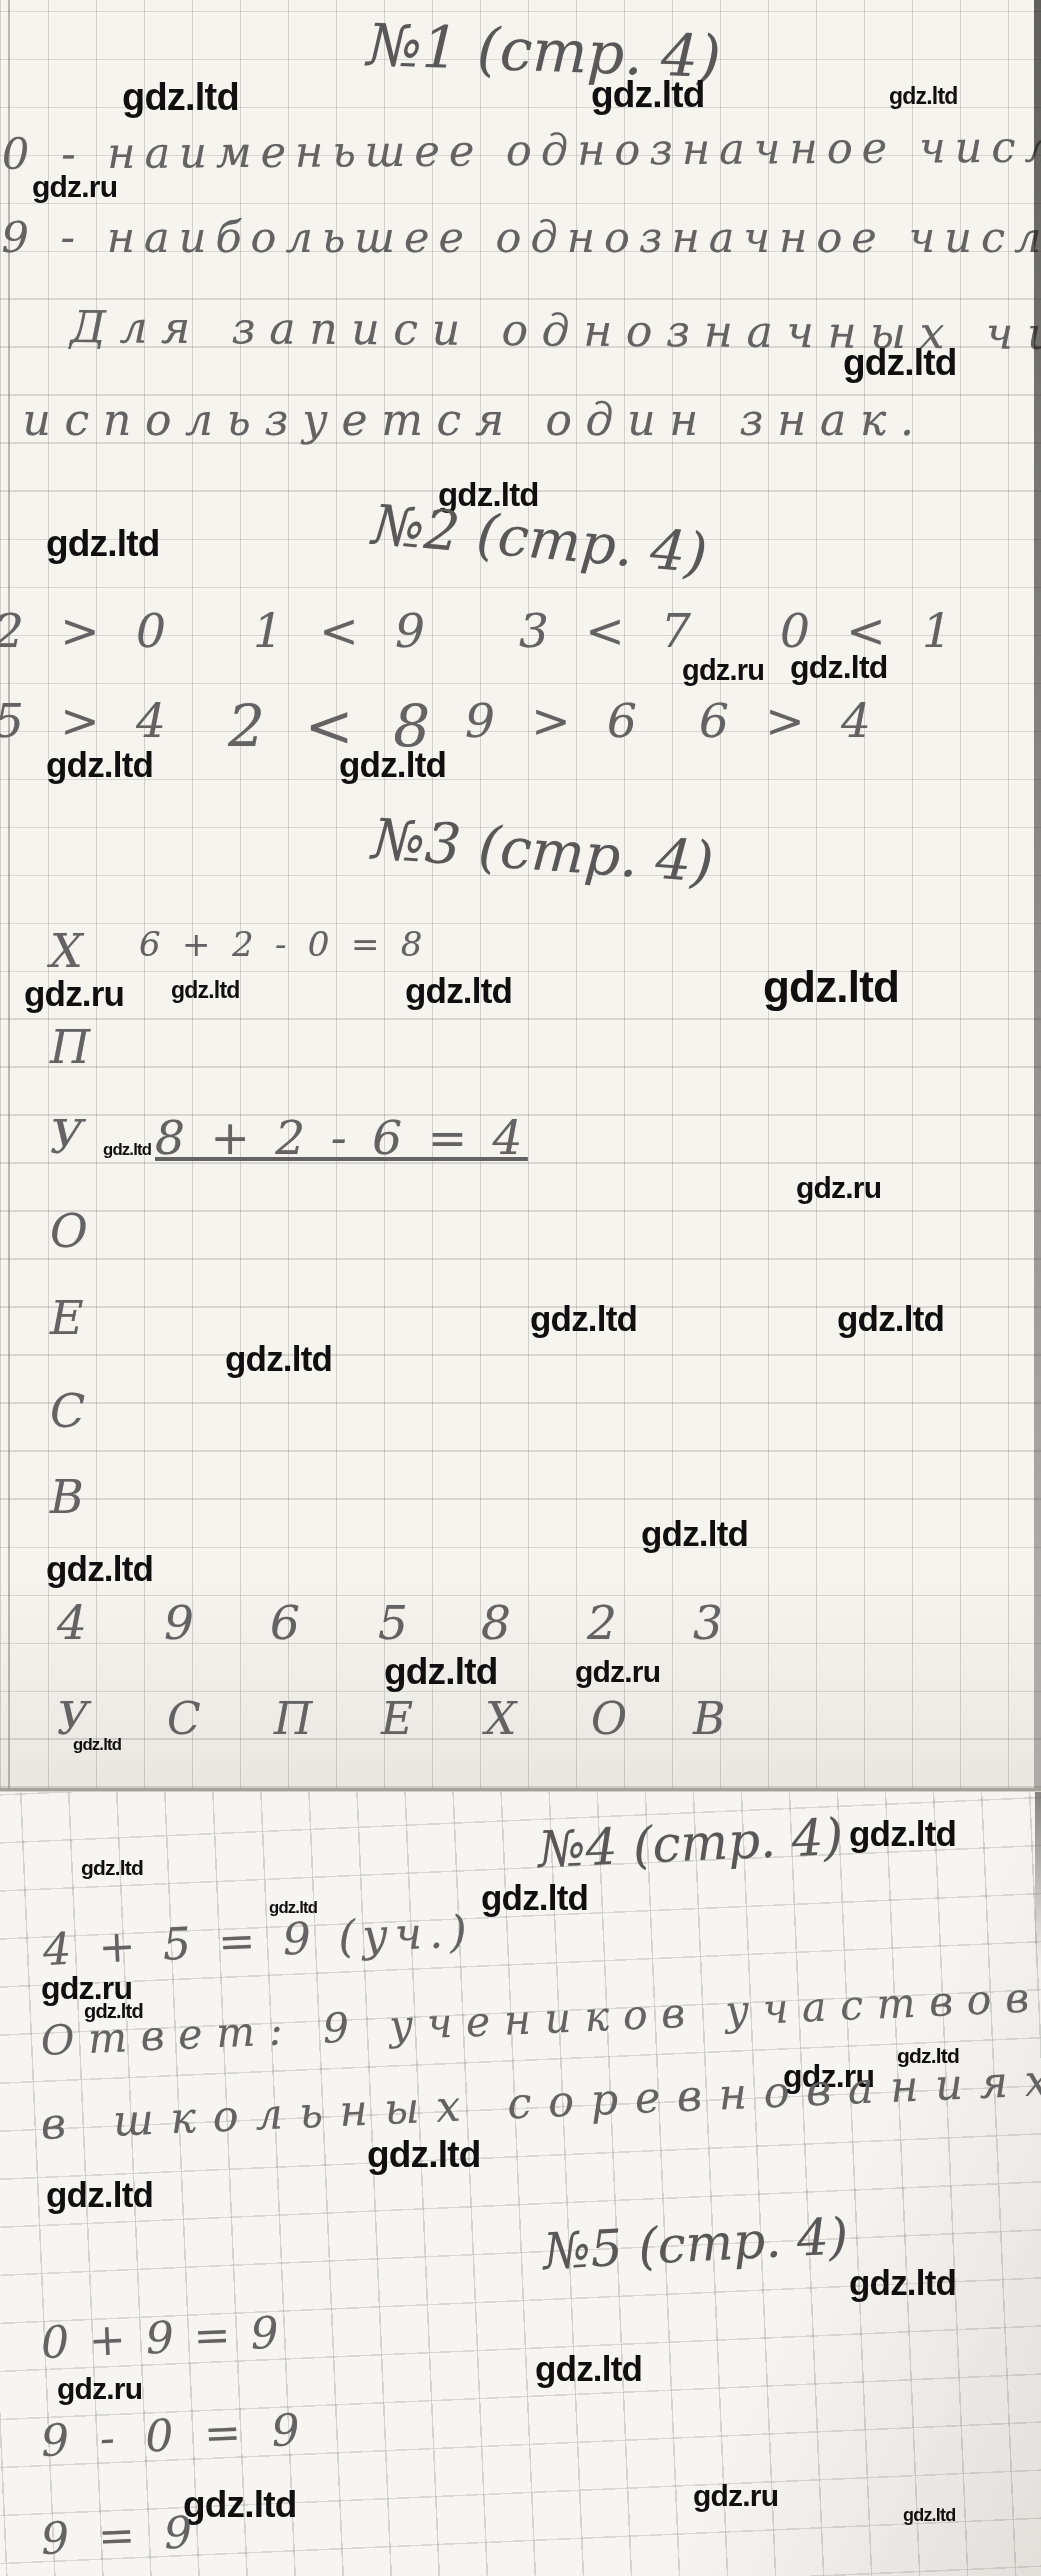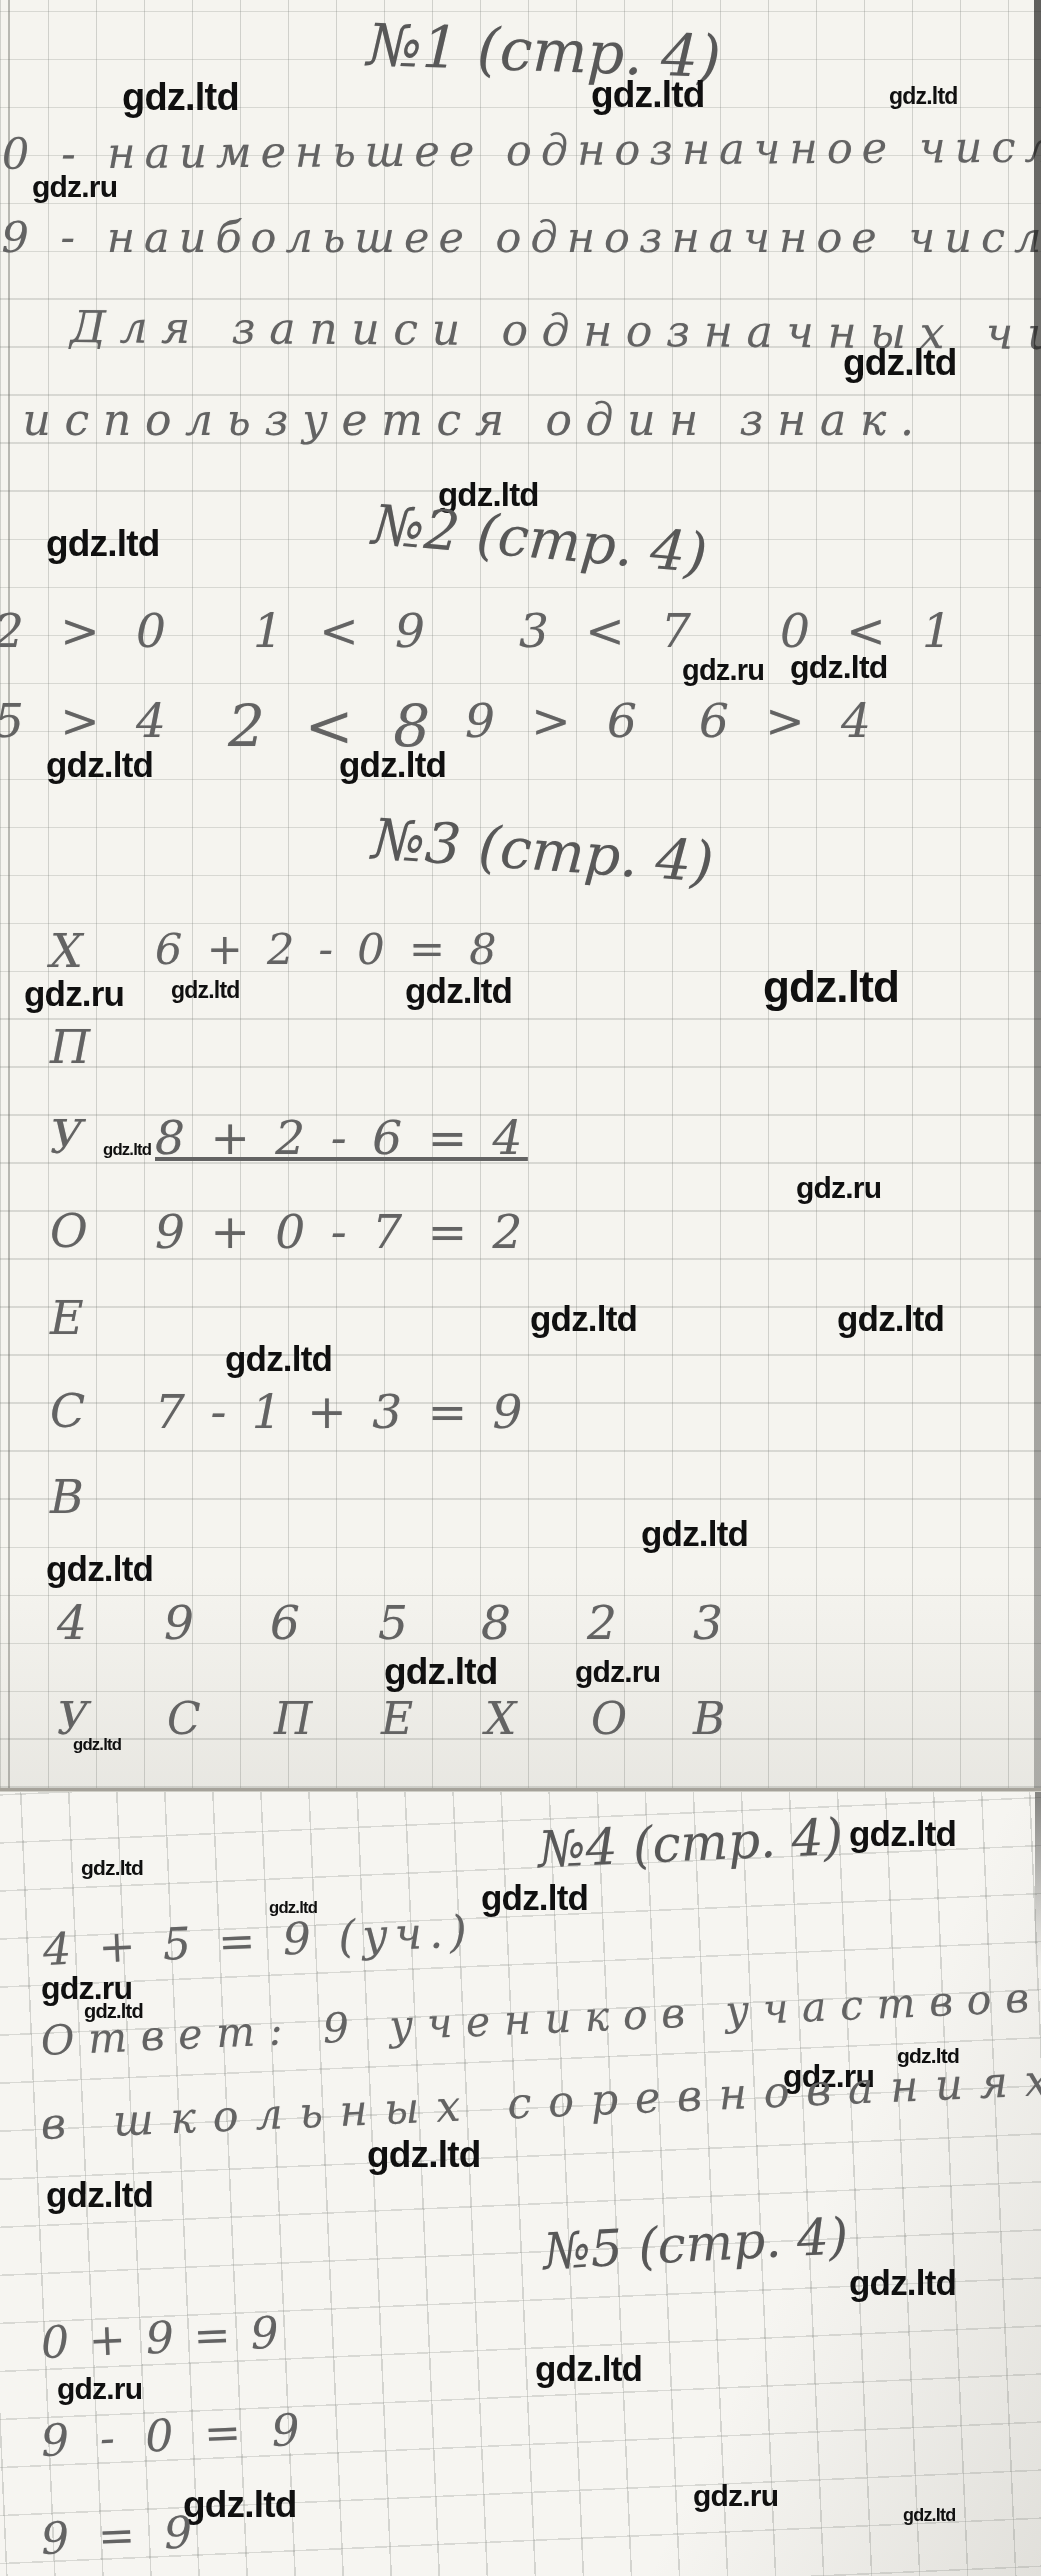--- a/index.html
+++ b/index.html
@@ -97,46 +97,44 @@
     <span class="hw" style="left:228px;top:696px;font-size:58px;letter-spacing:10.7px;">2 &lt; 8</span>
     <span class="hw" style="left:465px;top:696px;font-size:47px;letter-spacing:10.7px;">9 &gt; 6</span>
     <span class="hw" style="left:699px;top:696px;font-size:47px;letter-spacing:10.7px;">6 &gt; 4</span>
 
     <span class="wm" style="left:46px;top:747px;font-size:35px;">gdz.ltd</span>
     <span class="wm" style="left:339px;top:747px;font-size:35px;">gdz.ltd</span>
 
     <span class="hw" style="left:372px;top:822px;font-size:56px;transform:rotate(4deg);color:#585858;">№3 (стр. 4)</span>
 
     <span class="hw" style="left:50px;top:927px;font-size:46px;">Х</span>
-    <span class="hw" style="left:155px;top:927px;font-size:43px;letter-spacing:5.3px;">6 + 2 - 0 = 8</span>
+    <span class="hw" style="left:139px;top:927px;font-size:34px;letter-spacing:5.3px;">6 + 2 - 0 = 8</span>
 
     <span class="wm" style="left:24px;top:976px;font-size:35px;">gdz.ru</span>
     <span class="wm" style="left:171px;top:979px;font-size:23px;">gdz.ltd</span>
     <span class="wm" style="left:405px;top:973px;font-size:35px;">gdz.ltd</span>
     <span class="wm" style="left:763px;top:965px;font-size:44px;">gdz.ltd</span>
 
     <span class="hw" style="left:50px;top:1023px;font-size:46px;">П</span>
 
     <span class="hw" style="left:50px;top:1113px;font-size:46px;">У</span>
     <span class="wm" style="left:103px;top:1142px;font-size:16.7px;">gdz.ltd</span>
     <span class="hw" style="left:155px;top:1113px;font-size:47px;letter-spacing:5.3px;text-decoration:underline;">8 + 2 - 6 = 4</span>
 
     <span class="wm" style="left:796px;top:1173px;font-size:30px;">gdz.ru</span>
 
     <span class="hw" style="left:50px;top:1207px;font-size:46px;">О</span>
-    <span class="hw" style="left:155px;top:1207px;font-size:47px;letter-spacing:5.3px;">9 + 0 - 7 = 2</span>
 
     <span class="hw" style="left:50px;top:1294px;font-size:46px;">Е</span>
     <span class="wm" style="left:530px;top:1301px;font-size:35px;">gdz.ltd</span>
     <span class="wm" style="left:837px;top:1301px;font-size:35px;">gdz.ltd</span>
 
     <span class="wm" style="left:225px;top:1341px;font-size:35px;">gdz.ltd</span>
 
     <span class="hw" style="left:50px;top:1387px;font-size:46px;">С</span>
-    <span class="hw" style="left:155px;top:1387px;font-size:47px;letter-spacing:5.3px;">7 - 1 + 3 = 9</span>
 
     <span class="hw" style="left:50px;top:1473px;font-size:46px;">В</span>
 
     <span class="wm" style="left:641px;top:1516px;font-size:35px;">gdz.ltd</span>
     <span class="wm" style="left:46px;top:1551px;font-size:35px;">gdz.ltd</span>
 
     <span class="hw" style="left:57px;top:1598px;font-size:47px;">4</span>
     <span class="hw" style="left:164px;top:1598px;font-size:47px;">9</span>
     <span class="hw" style="left:270px;top:1598px;font-size:47px;">6</span>
     <span class="hw" style="left:378px;top:1598px;font-size:47px;">5</span>

